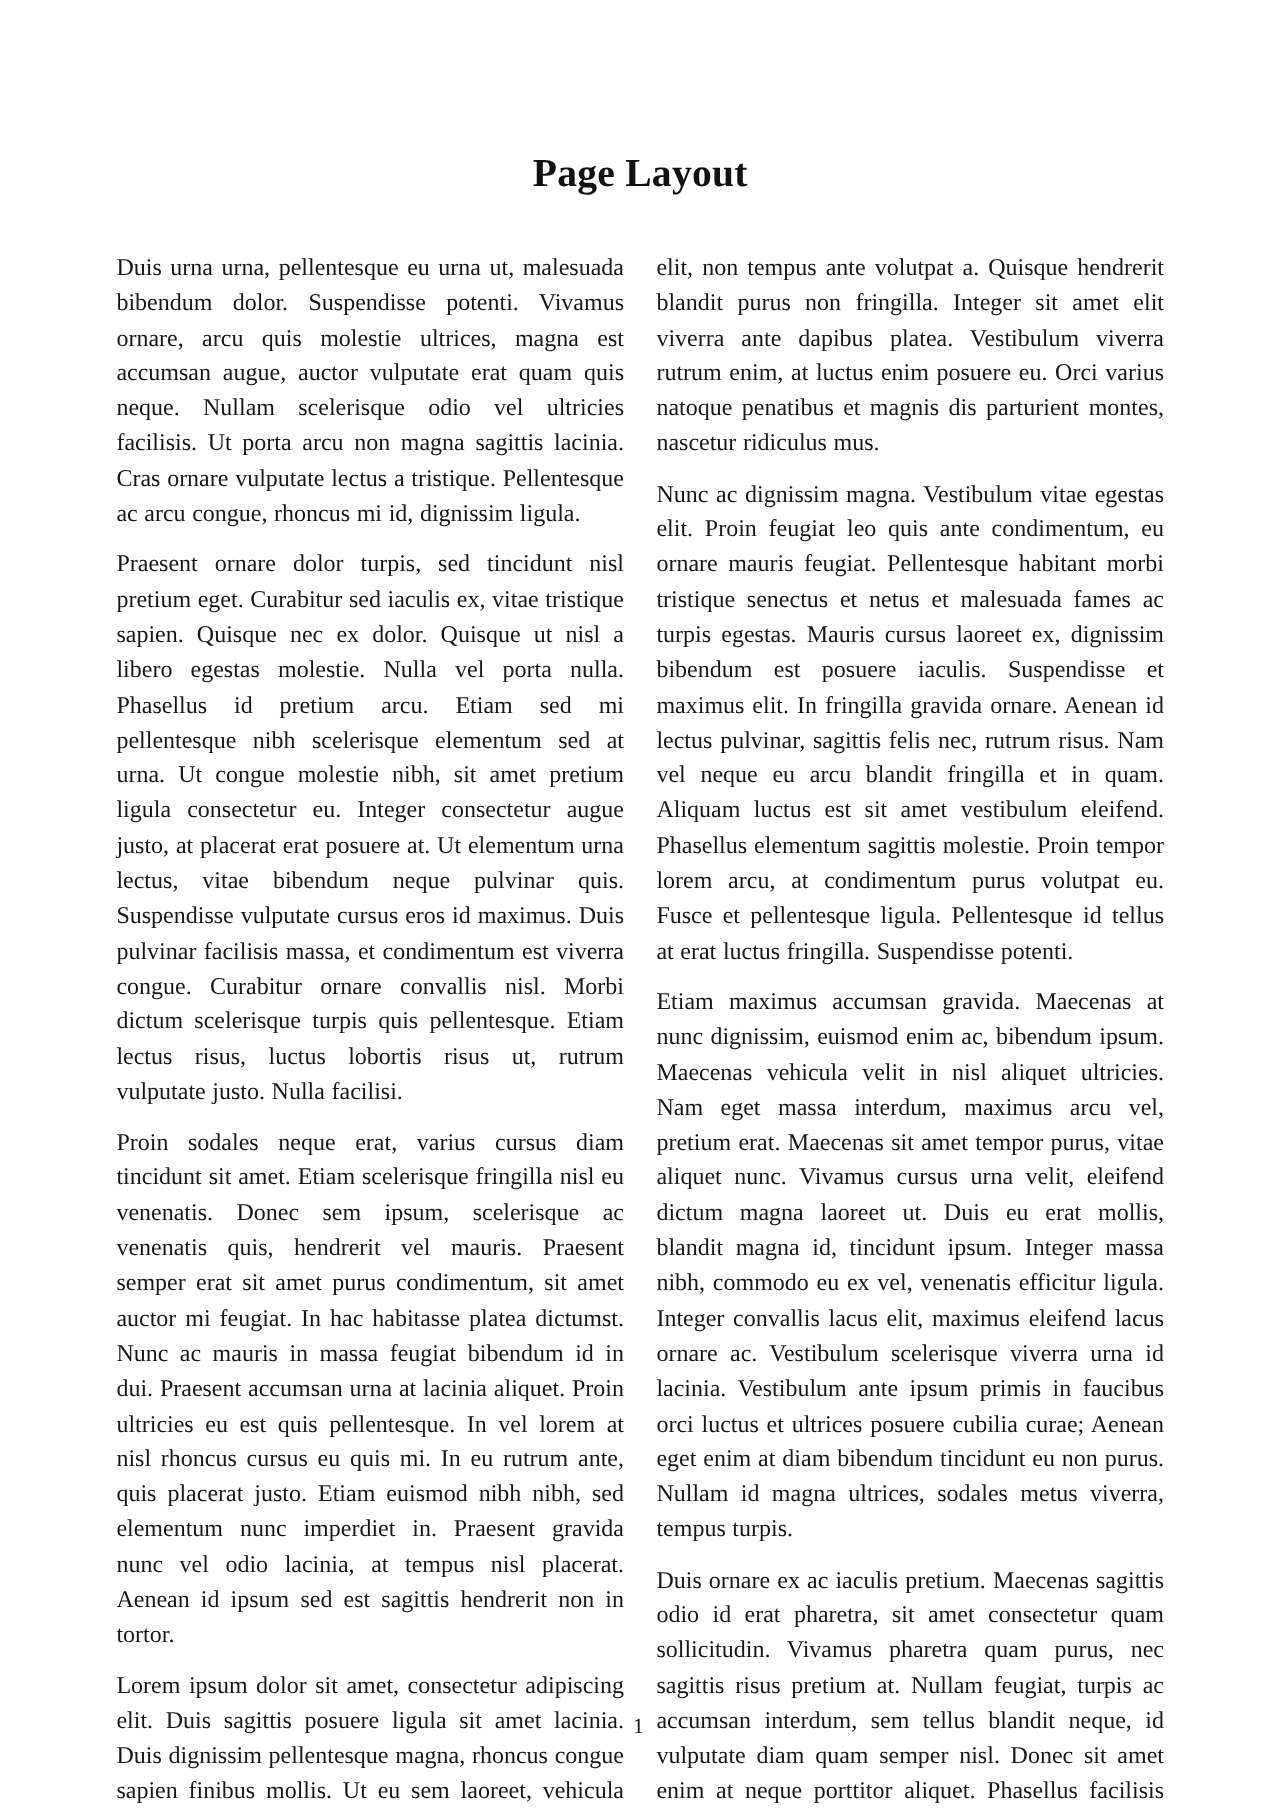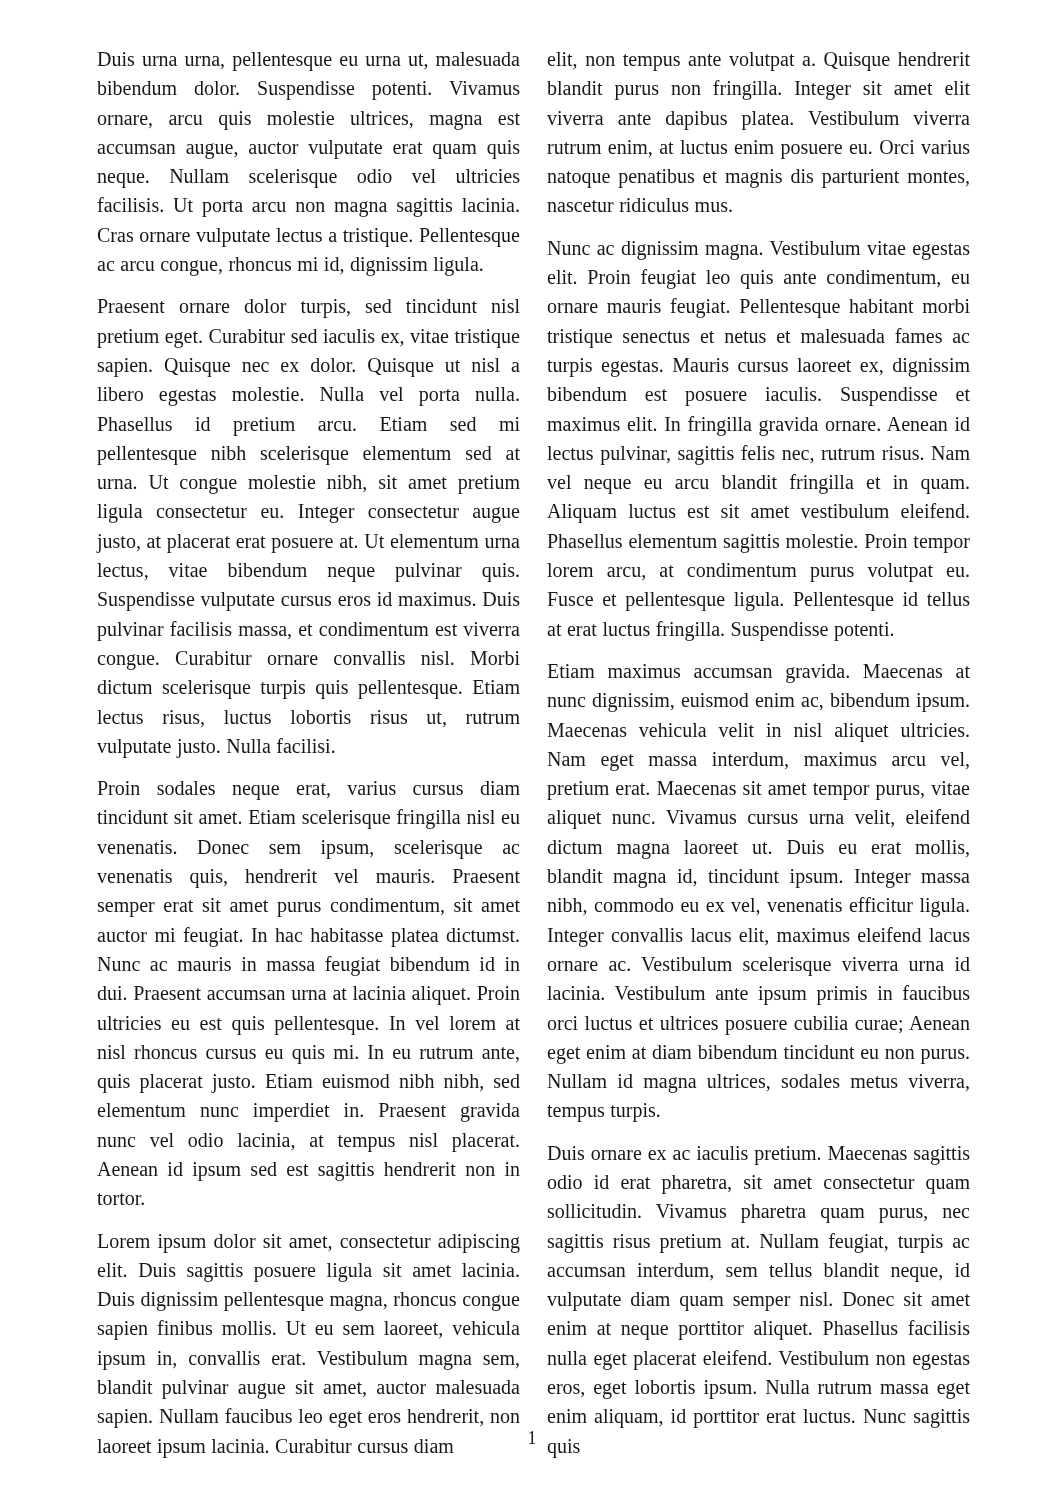--- a/index.html
+++ b/index.html
@@ -60,20 +60,21 @@
     width: 1064px;
     text-align: center;
     font-size: 18px;
     color: #171717;
   }
 </style>
 </head>
 <body>
 
 <div class="sheet">
+  <h1 class="doc-title">Page Layout</h1>
 
   <div class="columns">
     <div class="column">
       <p>Duis urna urna, pellentesque eu urna ut, malesuada bibendum dolor. Suspendisse potenti. Vivamus ornare, arcu quis molestie ultrices, magna est accumsan augue, auctor vulputate erat quam quis neque. Nullam scelerisque odio vel ultricies facilisis. Ut porta arcu non magna sagittis lacinia. Cras ornare vulputate lectus a tristique. Pellentesque ac arcu congue, rhoncus mi id, dignissim ligula.</p>
       <p>Praesent ornare dolor turpis, sed tincidunt nisl pretium eget. Curabitur sed iaculis ex, vitae tristique sapien. Quisque nec ex dolor. Quisque ut nisl a libero egestas molestie. Nulla vel porta nulla. Phasellus id pretium arcu. Etiam sed mi pellentesque nibh scelerisque elementum sed at urna. Ut congue molestie nibh, sit amet pretium ligula consectetur eu. Integer consectetur augue justo, at placerat erat posuere at. Ut elementum urna lectus, vitae bibendum neque pulvinar quis. Suspendisse vulputate cursus eros id maximus. Duis pulvinar facilisis massa, et condimentum est viverra congue. Curabitur ornare convallis nisl. Morbi dictum scelerisque turpis quis pellentesque. Etiam lectus risus, luctus lobortis risus ut, rutrum vulputate justo. Nulla facilisi.</p>
       <p>Proin sodales neque erat, varius cursus diam tincidunt sit amet. Etiam scelerisque fringilla nisl eu venenatis. Donec sem ipsum, scelerisque ac venenatis quis, hendrerit vel mauris. Praesent semper erat sit amet purus condimentum, sit amet auctor mi feugiat. In hac habitasse platea dictumst. Nunc ac mauris in massa feugiat bibendum id in dui. Praesent accumsan urna at lacinia aliquet. Proin ultricies eu est quis pellentesque. In vel lorem at nisl rhoncus cursus eu quis mi. In eu rutrum ante, quis placerat justo. Etiam euismod nibh nibh, sed elementum nunc imperdiet in. Praesent gravida nunc vel odio lacinia, at tempus nisl placerat. Aenean id ipsum sed est sagittis hendrerit non in tortor.</p>
       <p>Lorem ipsum dolor sit amet, consectetur adipiscing elit. Duis sagittis posuere ligula sit amet lacinia. Duis dignissim pellentesque magna, rhoncus congue sapien finibus mollis. Ut eu sem laoreet, vehicula ipsum in, convallis erat. Vestibulum magna sem, blandit pulvinar augue sit amet, auctor malesuada sapien. Nullam faucibus leo eget eros hendrerit, non laoreet ipsum lacinia. Curabitur cursus diam</p>
     </div>
     <div class="column">
       <p>elit, non tempus ante volutpat a. Quisque hendrerit blandit purus non fringilla. Integer sit amet elit viverra ante dapibus platea. Vestibulum viverra rutrum enim, at luctus enim posuere eu. Orci varius natoque penatibus et magnis dis parturient montes, nascetur ridiculus mus.</p>

